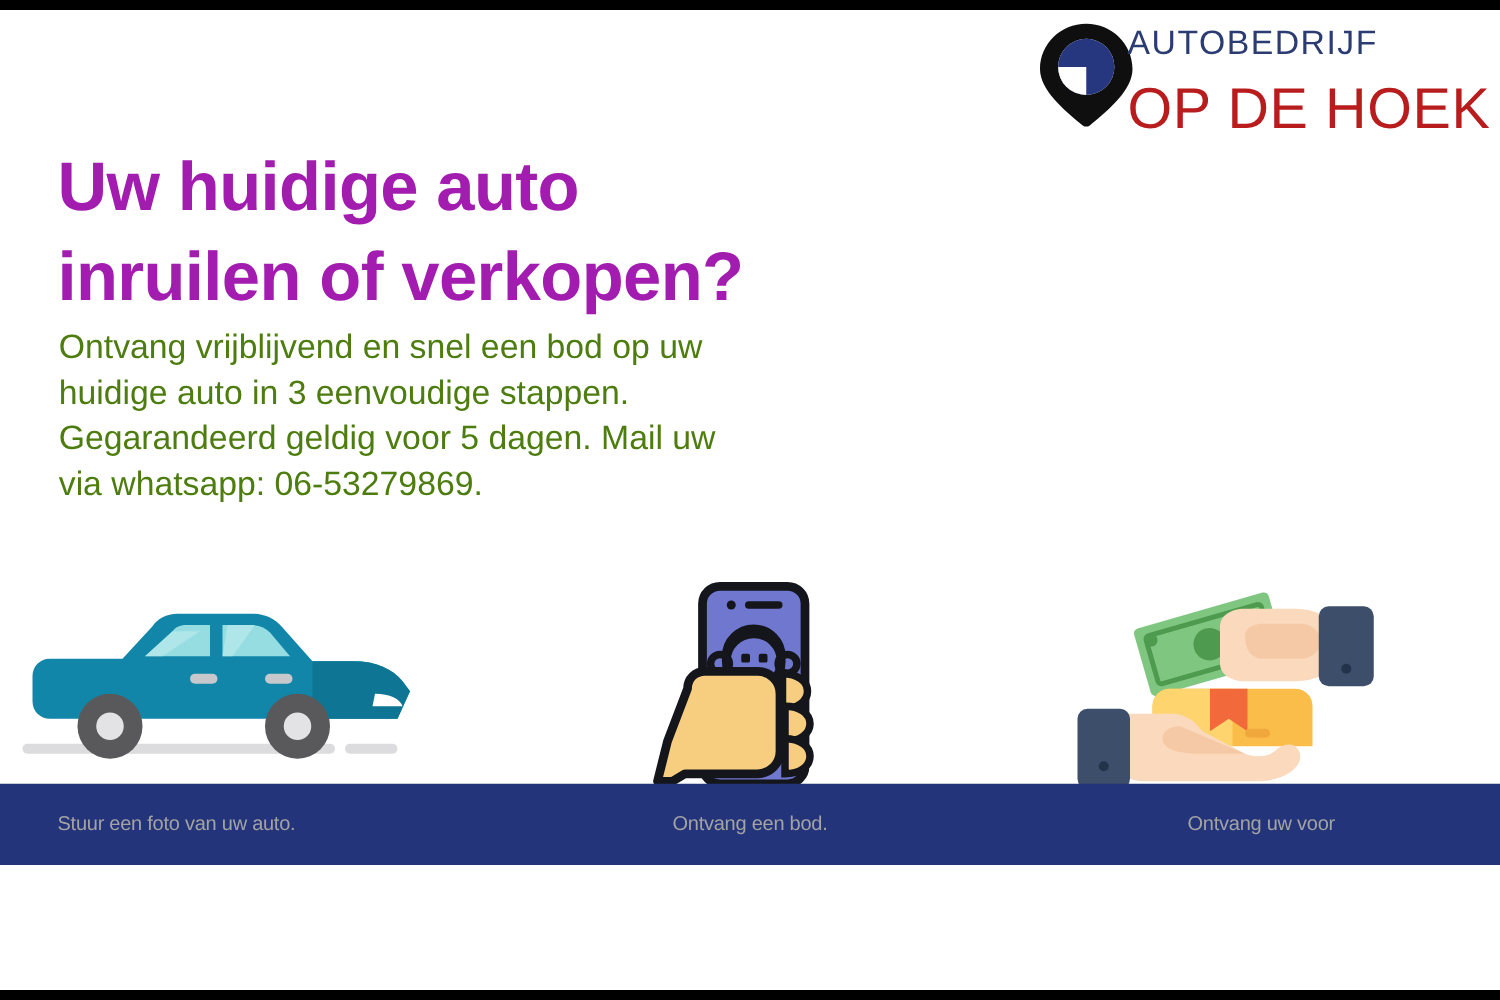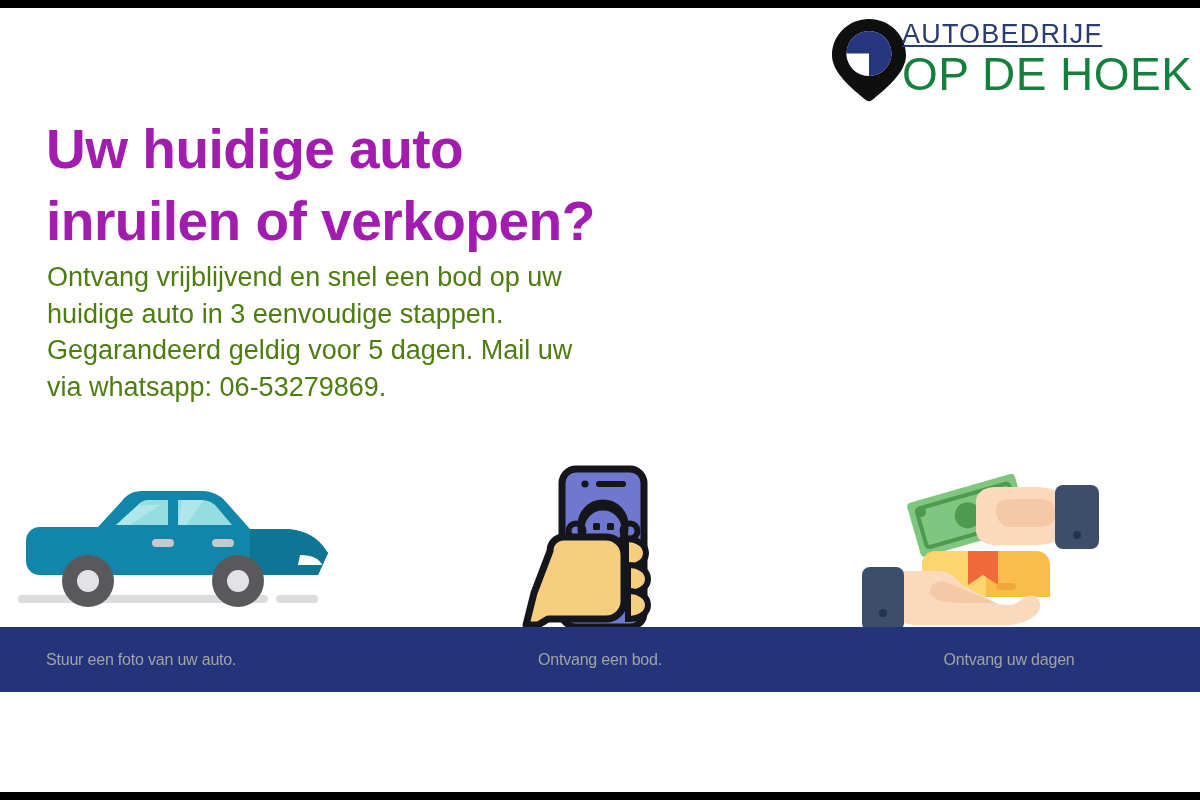--- a/index.html
+++ b/index.html
@@ -51,30 +51,29 @@
     top: 2px;
   }
   .logo-line1 {
     font-family: "Liberation Sans", sans-serif;
     font-size: 27px;
     font-weight: 400;
     letter-spacing: 1.2px;
     color: #2B3C72;
     line-height: 28px;
     white-space: nowrap;
-    text-decoration: underline;
   }
   .logo-line2 {
     font-family: "Liberation Sans", sans-serif;
     font-size: 46px;
     font-weight: 400;
     letter-spacing: 0.5px;
-    color: #15803d;
+    color: #b91c1c;
     line-height: 48px;
-    margin-top: 2px;
+    margin-top: 14px;
     white-space: nowrap;
   }
 
   
   .headline {
     position: absolute;
     left: 46px;
     top: 76px;
     width: 660px;
     font-family: "Liberation Sans", sans-serif;
@@ -253,18 +252,18 @@
         <path d="M130 136 C130 130 136 126 144 126 L196 148 L160 148 C142 148 130 144 130 136 Z" fill="#F6C9A6"></path>
         <rect x="62" y="112" width="42" height="64" rx="8" fill="#3C4E69"></rect>
         <circle cx="83" cy="158" r="4" fill="#23334B"></circle>
       </svg>
     </div>
   </div>
 
   <div class="caption-bar">
     <div class="caption-cell c1">Stuur een foto van uw auto.</div>
     <div class="caption-cell c2">Ontvang een bod.</div>
-    <div class="caption-cell c3">Ontvang uw dagen</div>
+    <div class="caption-cell c3">Ontvang uw voor</div>
   </div>
 
   <div class="edge-bar bottom"></div>
 
 </div>
 
 </body></html>

